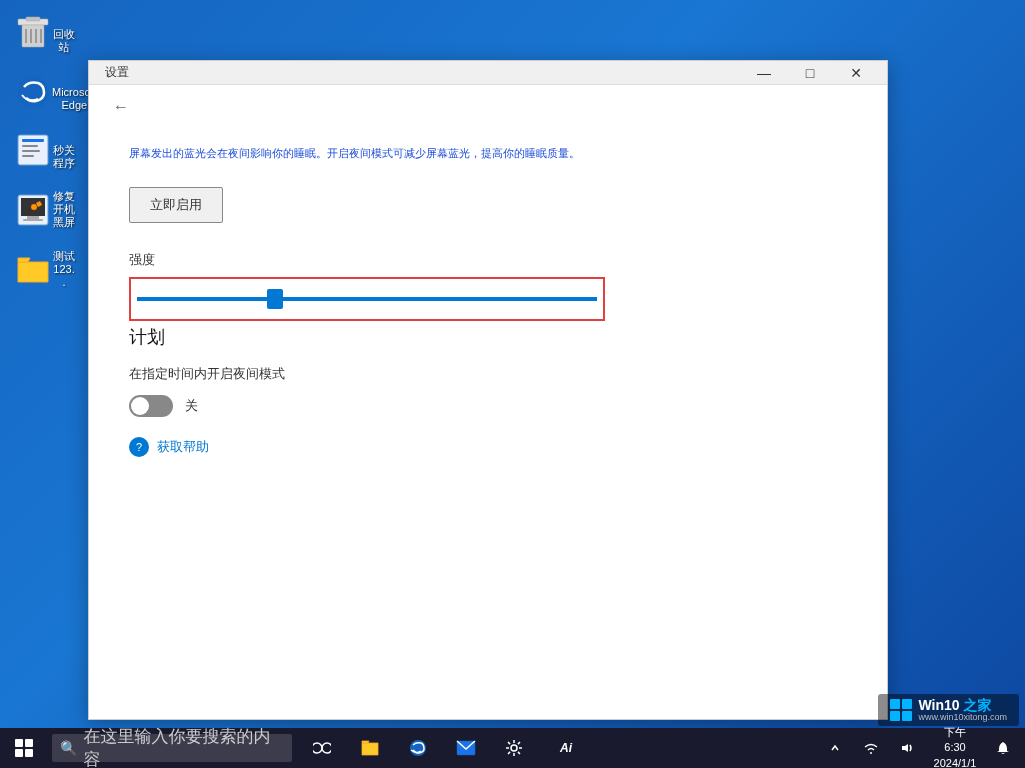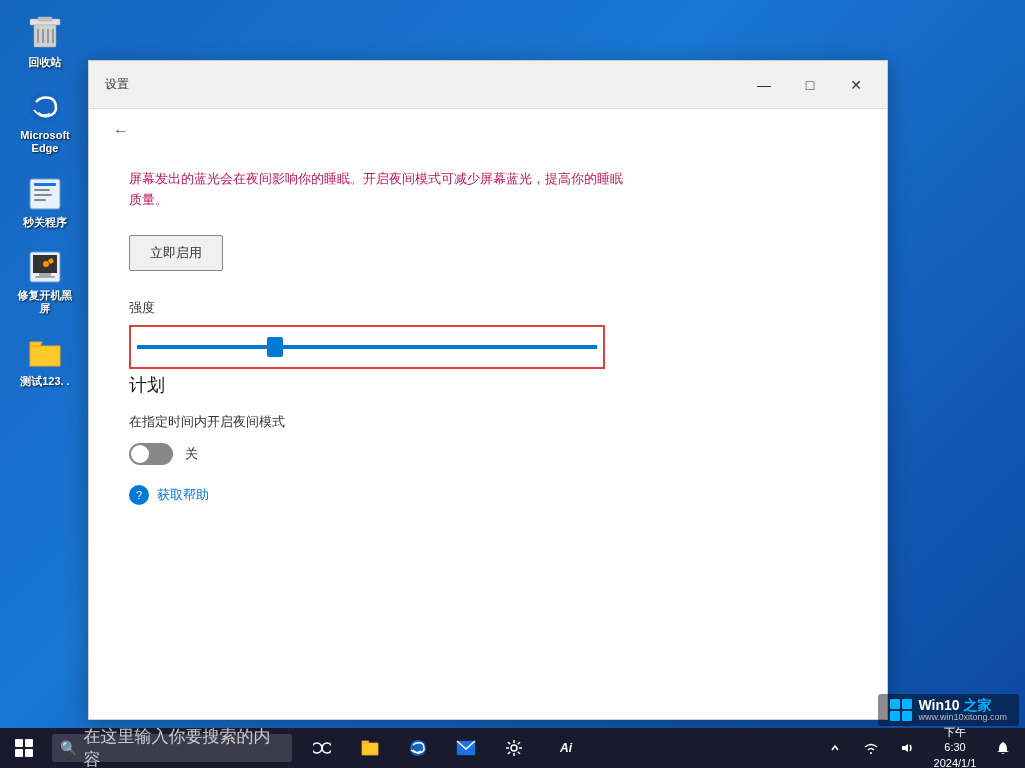--- a/index.html
+++ b/index.html
@@ -25,26 +25,25 @@
       position: absolute;
       top: 10px;
       left: 10px;
       display: flex;
       flex-direction: column;
       gap: 10px;
     }
 
     .desktop-icon {
       display: flex;
-      flex-direction: column;
-      align-items: center;
+      flex-direction: row;
+      align-items: flex-end;
       width: 70px;
       cursor: pointer;
       padding: 4px;
-      font-weight: bold;
     }
 
     .desktop-icon .icon-img {
       width: 40px;
       height: 40px;
       display: flex;
       align-items: center;
       justify-content: center;
       font-size: 28px;
     }
@@ -150,21 +149,21 @@
       height: 660px;
       background: white;
       border: 1px solid #ccc;
       box-shadow: 0 4px 20px rgba(0,0,0,0.3);
       display: flex;
       flex-direction: column;
       border-radius: 0;
     }
 
     .window-titlebar {
-      height: 48px;
+      height: 24px;
       background: #f0f0f0;
       display: flex;
       align-items: center;
       padding: 0 8px;
       border-bottom: 1px solid #ddd;
       flex-shrink: 0;
     }
 
     .window-title-text {
       font-size: 12px;
@@ -234,22 +233,22 @@
       margin-right: 12px;
     }
 
     .page-title {
       font-size: 28px;
       font-weight: 300;
       color: #111;
     }
 
     .description-text {
-      font-size: 13px;
-      color: #be185d;
+      font-size: 11px;
+      color: #1d4ed8;
       line-height: 1.6;
       margin-bottom: 24px;
       max-width: 500px;
     }
 
     .activate-btn {
       display: inline-block;
       padding: 8px 20px;
       border: 1px solid #888;
       background: #f0f0f0;

